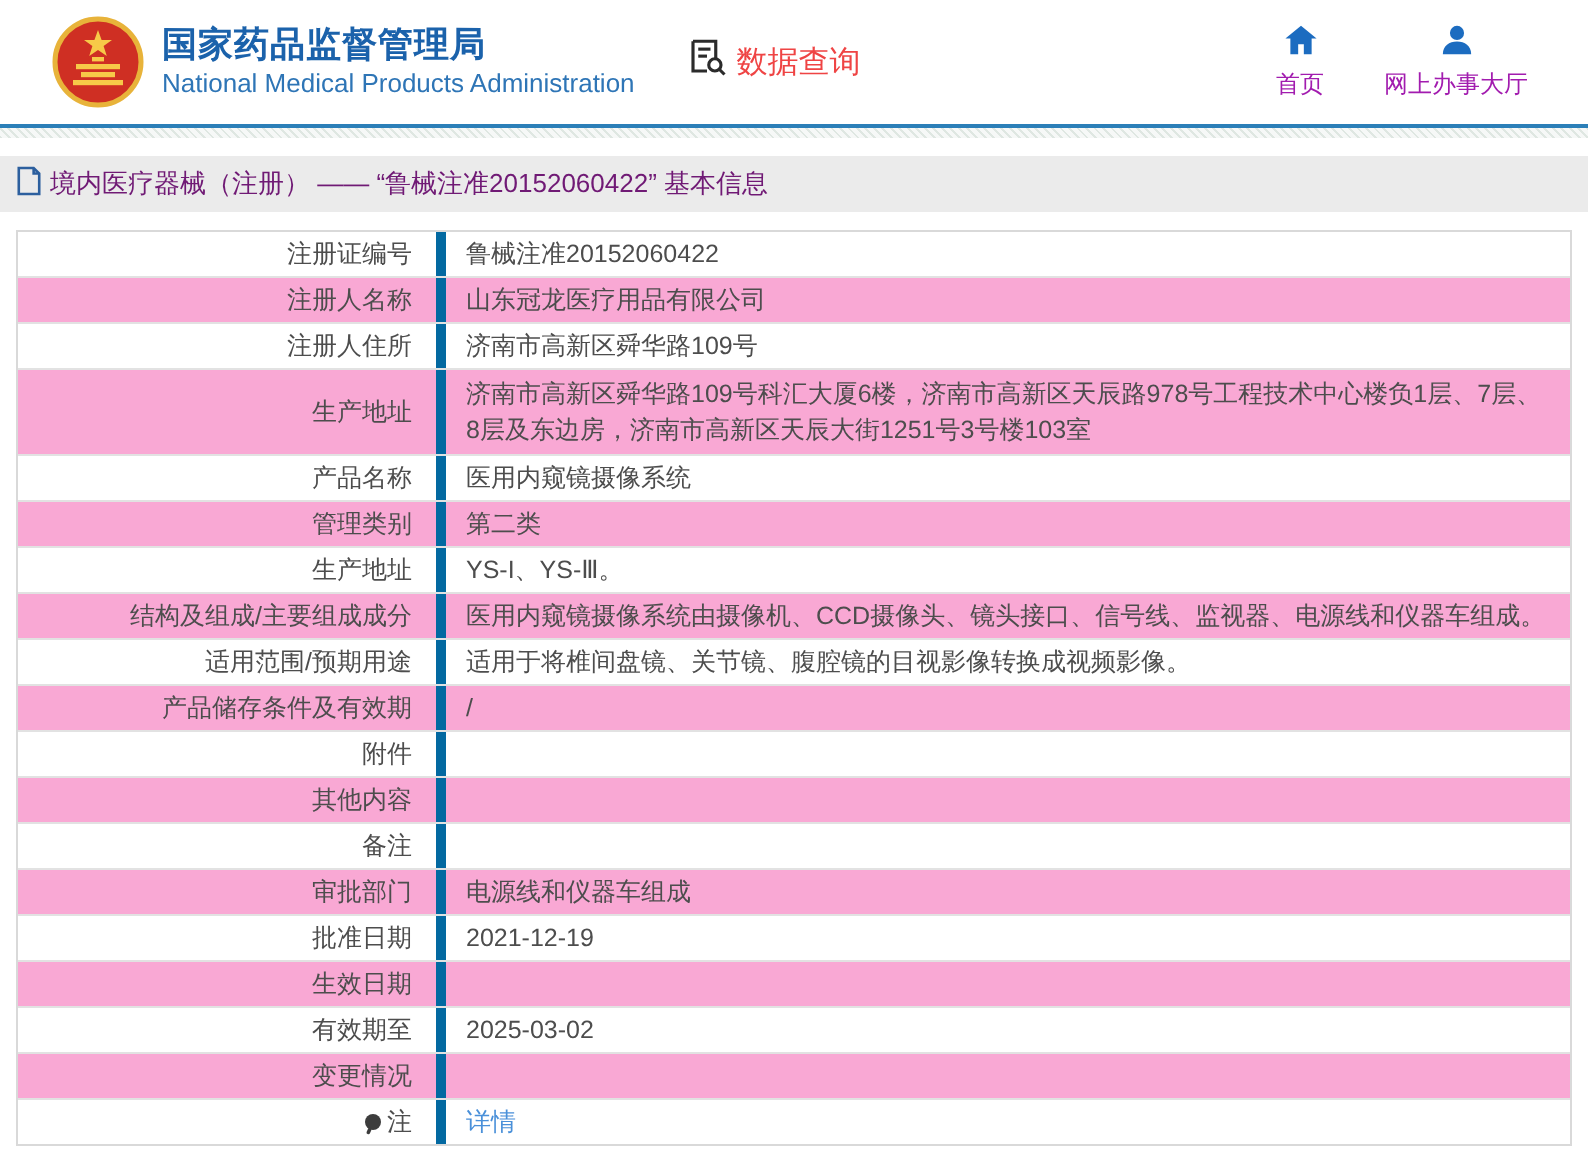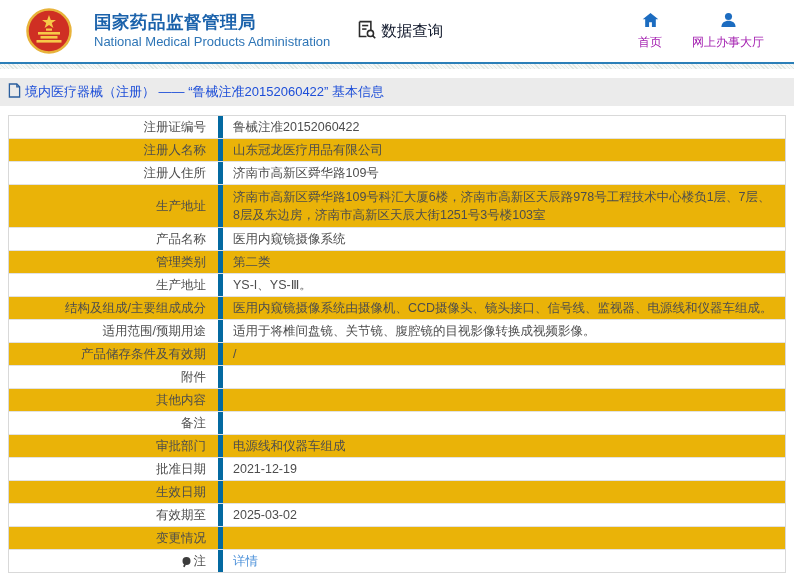--- a/index.html
+++ b/index.html
@@ -4,40 +4,40 @@
 <style>
   html,body{margin:0;padding:0;}
   body{
     width:794px;height:576px;background:#ffffff;overflow:hidden;
     font-family:"Liberation Sans","DejaVu Sans",sans-serif;
     -webkit-font-smoothing:antialiased;
   }
   
   .header{height:62px;display:flex;align-items:center;padding:0 30px 0 26px;box-sizing:border-box;background:#fff;}
   .emblem{width:46px;height:46px;flex:0 0 auto;}
-  .org-block{margin-left:22px;line-height:1.1;}
+  .org-block{margin-left:9px;line-height:1.1;}
   .org-cn{color:#1b62ab;font-size:17.5px;font-weight:bold;letter-spacing:0.5px;}
   .org-en{color:#2e75b6;font-size:13px;margin-top:3px;}
-  .data-query{margin-left:26px;display:flex;align-items:center;color:#0f172a;font-size:15.5px;cursor:pointer;}
+  .data-query{margin-left:26px;display:flex;align-items:center;color:#ef4444;font-size:15.5px;cursor:pointer;}
   .data-query svg{margin-right:4px;}
   .nav{margin-left:auto;display:flex;gap:30px;}
   .nav-item{display:flex;flex-direction:column;align-items:center;font-size:12px;color:#a21caf;cursor:pointer;}
   .nav-item svg{margin-bottom:3px;}
   
   .divider{border-top:2px solid #2b7fb8;height:5px;
     background:repeating-linear-gradient(45deg,#dfe7e2 0px,#dfe7e2 1px,#f6f8f7 1px,#f6f8f7 3px);}
   
   .breadcrumb-bar{margin-top:9px;height:28px;background:#ebebeb;display:flex;align-items:center;
-    padding-left:8px;color:#1d4ed8;font-size:13px;}
+    padding-left:8px;color:#701a75;font-size:13px;}
   .breadcrumb-bar svg{margin-right:4px;flex:0 0 auto;}
   
   .table{margin:9px 8px 0 8px;border:1px solid #d9d9d9;font-size:12.5px;color:#4d4d4d;}
   .row{display:flex;align-items:stretch;border-bottom:1px solid #e2e2e2;min-height:22px;background:#fff;}
   .row:last-child{border-bottom:none;}
-  .row.even{background:#eab308;}
+  .row.even{background:#f9a8d4;}
   .cell-label{width:214px;box-sizing:border-box;padding:2px 12px 2px 4px;border-right:5px solid #0369a1;
     display:flex;align-items:center;justify-content:flex-end;text-align:right;color:#4d4d4d;}
   .cell-value{flex:1;box-sizing:border-box;padding:2px 10px;display:flex;align-items:center;line-height:18px;}
   .row.tall .cell-value{padding-top:3px;padding-bottom:3px;}
   .note-icon{display:inline-flex;margin-right:3px;position:relative;top:1px;}
   .link{color:#4a90d9;text-decoration:none;cursor:pointer;}
 </style>
 </head>
 <body>
 

